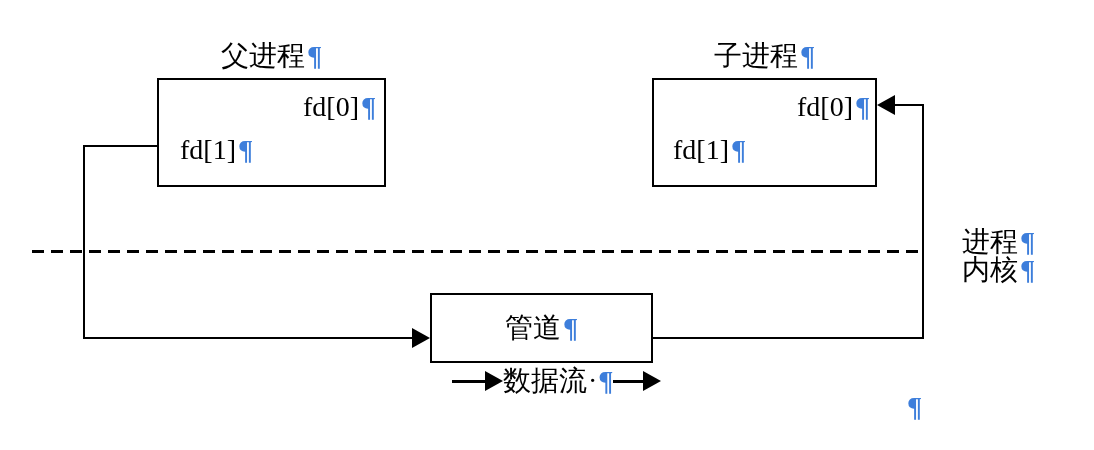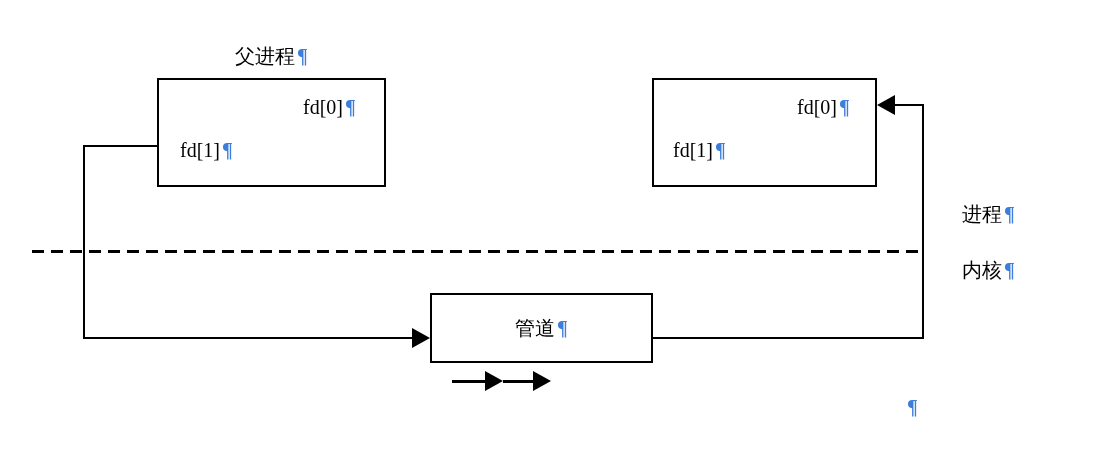--- a/index.html
+++ b/index.html
@@ -11,21 +11,21 @@
     position: relative;
     width: 1094px;
     height: 450px;
     background: #ffffff;
     font-family: "Liberation Serif", "DejaVu Serif", serif;
     color: #000000;
     overflow: hidden;
   }
   .abs { position: absolute; }
   .txt {
-    font-size: 20px;
+    font-size: 28px;
     line-height: 28px;
     white-space: nowrap;
   }
   .center { text-align: center; }
   .pilcrow {
     color: var(--pilcrow, #3D7EDB);
     font-weight: bold;
     padding-left: 2px;
   }
   .space-dot {
@@ -81,20 +81,21 @@
     text-align: center;
   }
 </style>
 </head>
 <body>
 
 <div class="canvas">
 
   <div class="abs txt center" style="left:157px; top:42px; width:229px;"><span>父进程</span><span class="pilcrow">¶</span></div>
 
+  <div class="abs txt center" style="left:652px; top:42px; width:225px;"><span>子进程</span><span class="pilcrow">¶</span></div>
 
   <div class="box" style="left:157px; top:78px; width:229px; height:109px;"></div>
 
   <div class="abs txt" style="left:303px; top:93px;"><span>fd[0]</span><span class="pilcrow">¶</span></div>
 
   <div class="abs txt" style="left:180px; top:136px;"><span>fd[1]</span><span class="pilcrow">¶</span></div>
 
   <div class="box" style="left:652px; top:78px; width:225px; height:109px;"></div>
 
   <div class="abs txt" style="left:797px; top:93px;"><span>fd[0]</span><span class="pilcrow">¶</span></div>
@@ -106,31 +107,32 @@
   <div class="hline" style="left:83px; top:337px; width:330px; height:2px;"></div>
   <div class="abs tri-right" style="left:412px; top:328px;"></div>
 
   <div class="hline" style="left:651px; top:337px; width:273px; height:2px;"></div>
   <div class="vline" style="left:922px; top:104px; width:2px; height:235px;"></div>
   <div class="hline" style="left:895px; top:104px; width:29px; height:2px;"></div>
   <div class="abs tri-left" style="left:877px; top:95px;"></div>
 
   <div class="dashed-line" style="left:32px; top:250px; width:892px;"></div>
 
-  <div class="abs txt" style="left:962px; top:200px;"><span>进程</span><span class="pilcrow">¶</span></div>
+  <div class="abs txt" style="left:962px; top:228px;"><span>进程</span><span class="pilcrow">¶</span></div>
   <div class="abs txt" style="left:962px; top:256px;text-align:right;"><span>内核</span><span class="pilcrow">¶</span></div>
 
   <div class="box pipe-box txt" style="left:430px; top:293px; width:223px; height:70px;">
       <span>管道</span>
       <span class="pilcrow">¶</span>
     </div>
 
   <div class="dataflow-row" style="left:452px; top:366px;">
     <div class="hseg" style="width:33px;"></div>
     <div class="tri-right"></div>
+    <span class="txt"><span>数据流</span><span class="space-dot">·</span><span class="pilcrow" style="padding-left:0;">¶</span></span>
     <div class="hseg" style="width:30px;"></div>
     <div class="tri-right"></div>
   </div>
 
 
   <div class="abs txt pilcrow" style="left:905px; top:393px;">¶</div>
 
 </div>
 
 </body></html>

